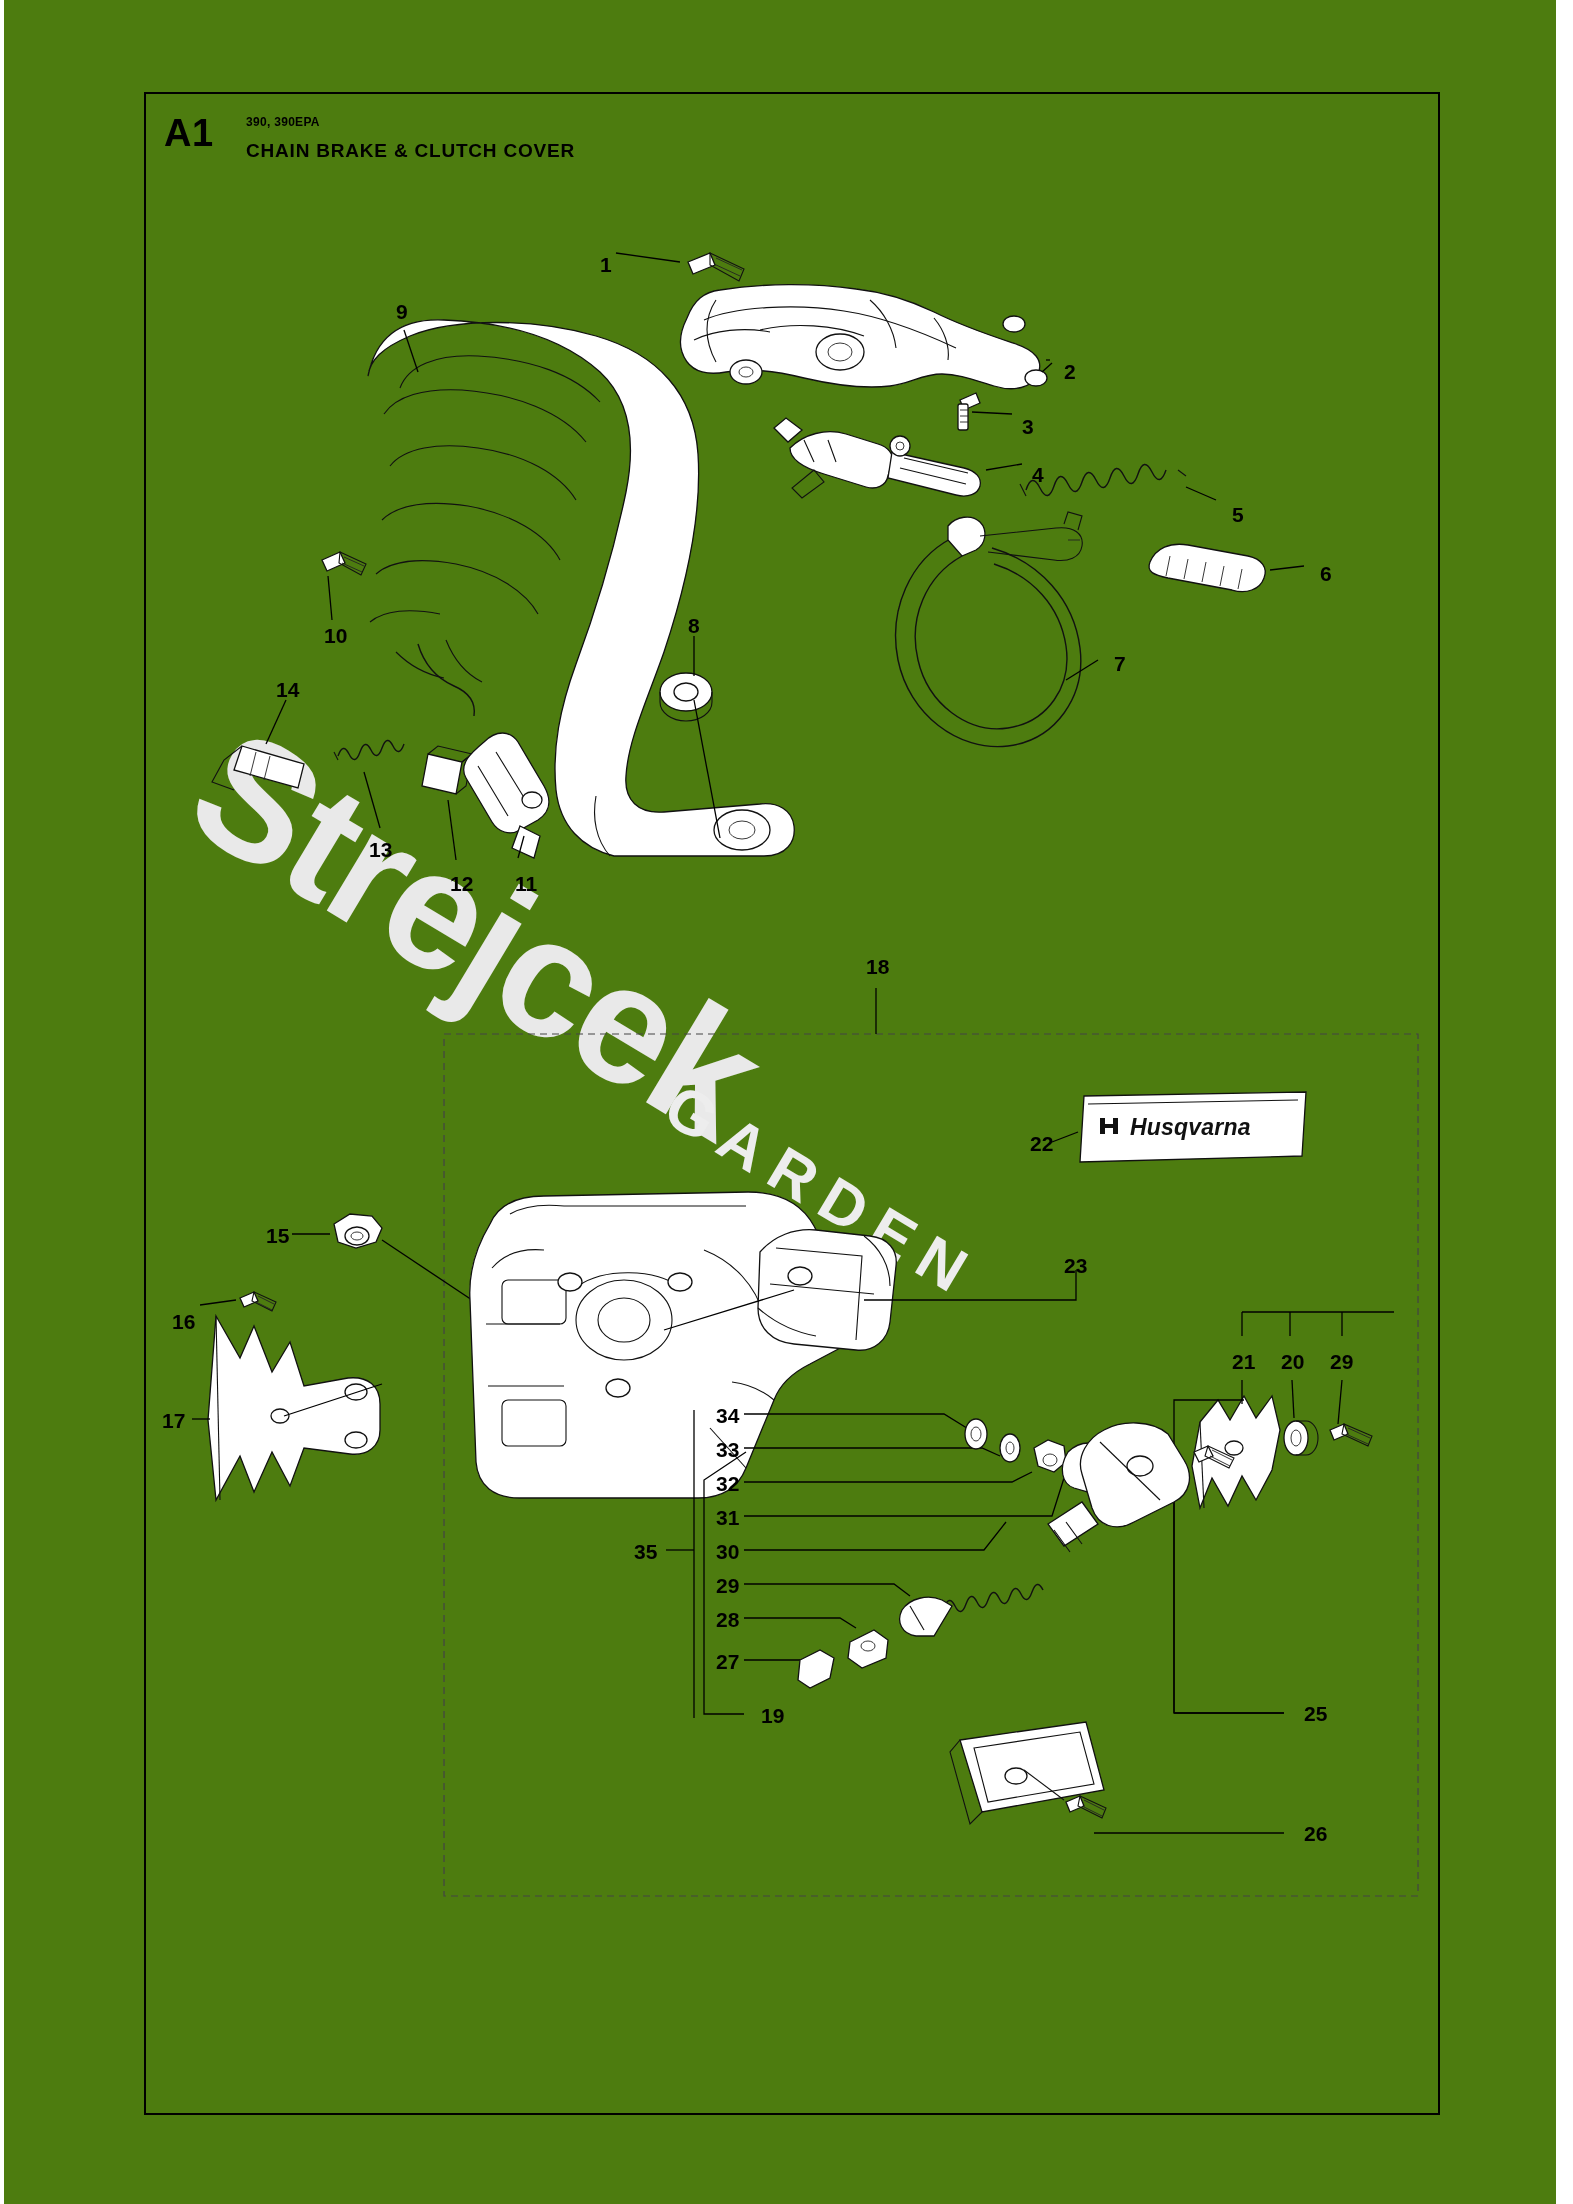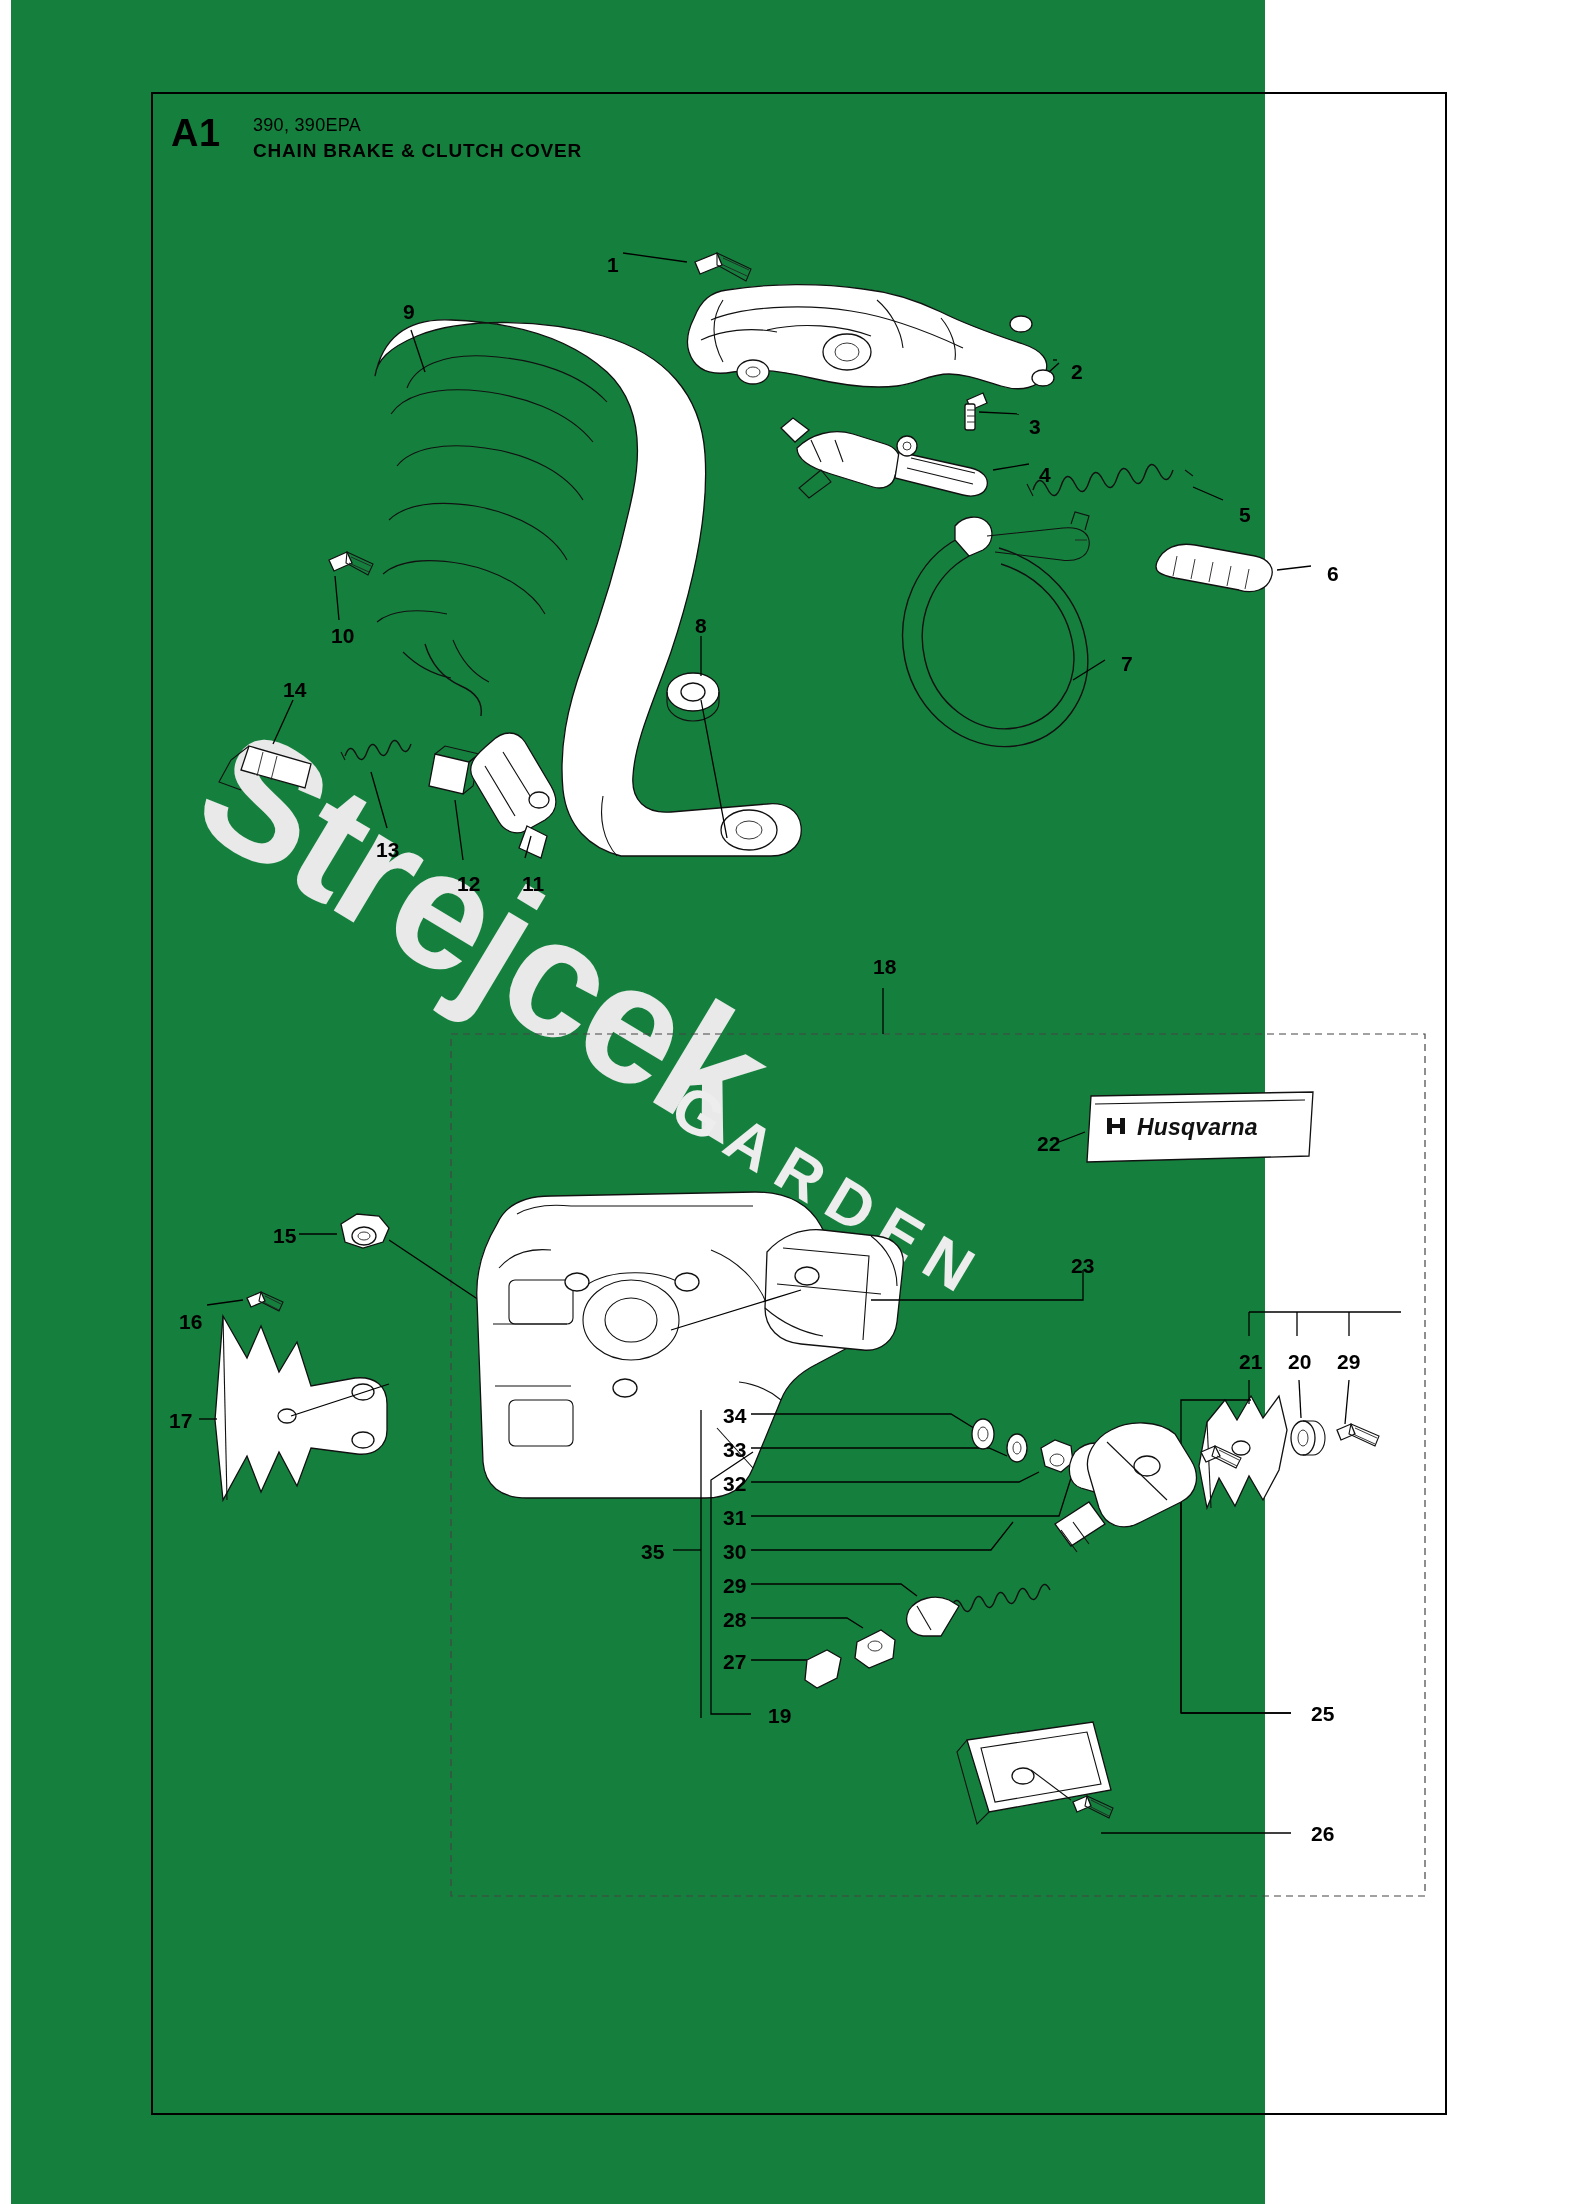--- a/index.html
+++ b/index.html
@@ -10,24 +10,24 @@
   body {
     width: 1573px;
     height: 2204px;
     font-family: "Liberation Sans", sans-serif;
     color: #111111;
     position: relative;
     overflow: hidden;
   }
   #page {
     position: absolute;
-    left: 11px; top: 0;
-    width: 1254px;
+    left: 4px; top: 0;
+    width: 1552px;
     height: 2204px;
-    background: #15803d;
+    background: #4d7c0f;
   }
   
   .page-frame {
     position: absolute;
     left: 140px;
     top: 92px;
     width: 1296px;
     height: 2023px;
     border: 2px solid #000;
     box-sizing: border-box;
@@ -48,22 +48,22 @@
     font-size: 38px;
     font-weight: bold;
     letter-spacing: 0.5px;
     font-family: "Liberation Sans", sans-serif;
     color: #000;
   }
   .hdr-models {
     position: absolute;
     left: 82px;
     top: 3px;
-    font-size: 18px;
-    font-weight: normal;
+    font-size: 12px;
+    font-weight: bold;
     letter-spacing: 0.3px;
     color: #000;
   }
   .hdr-title {
     position: absolute;
     left: 82px;
     top: 28px;
     font-size: 19px;
     font-weight: bold;
     letter-spacing: 0.8px;

